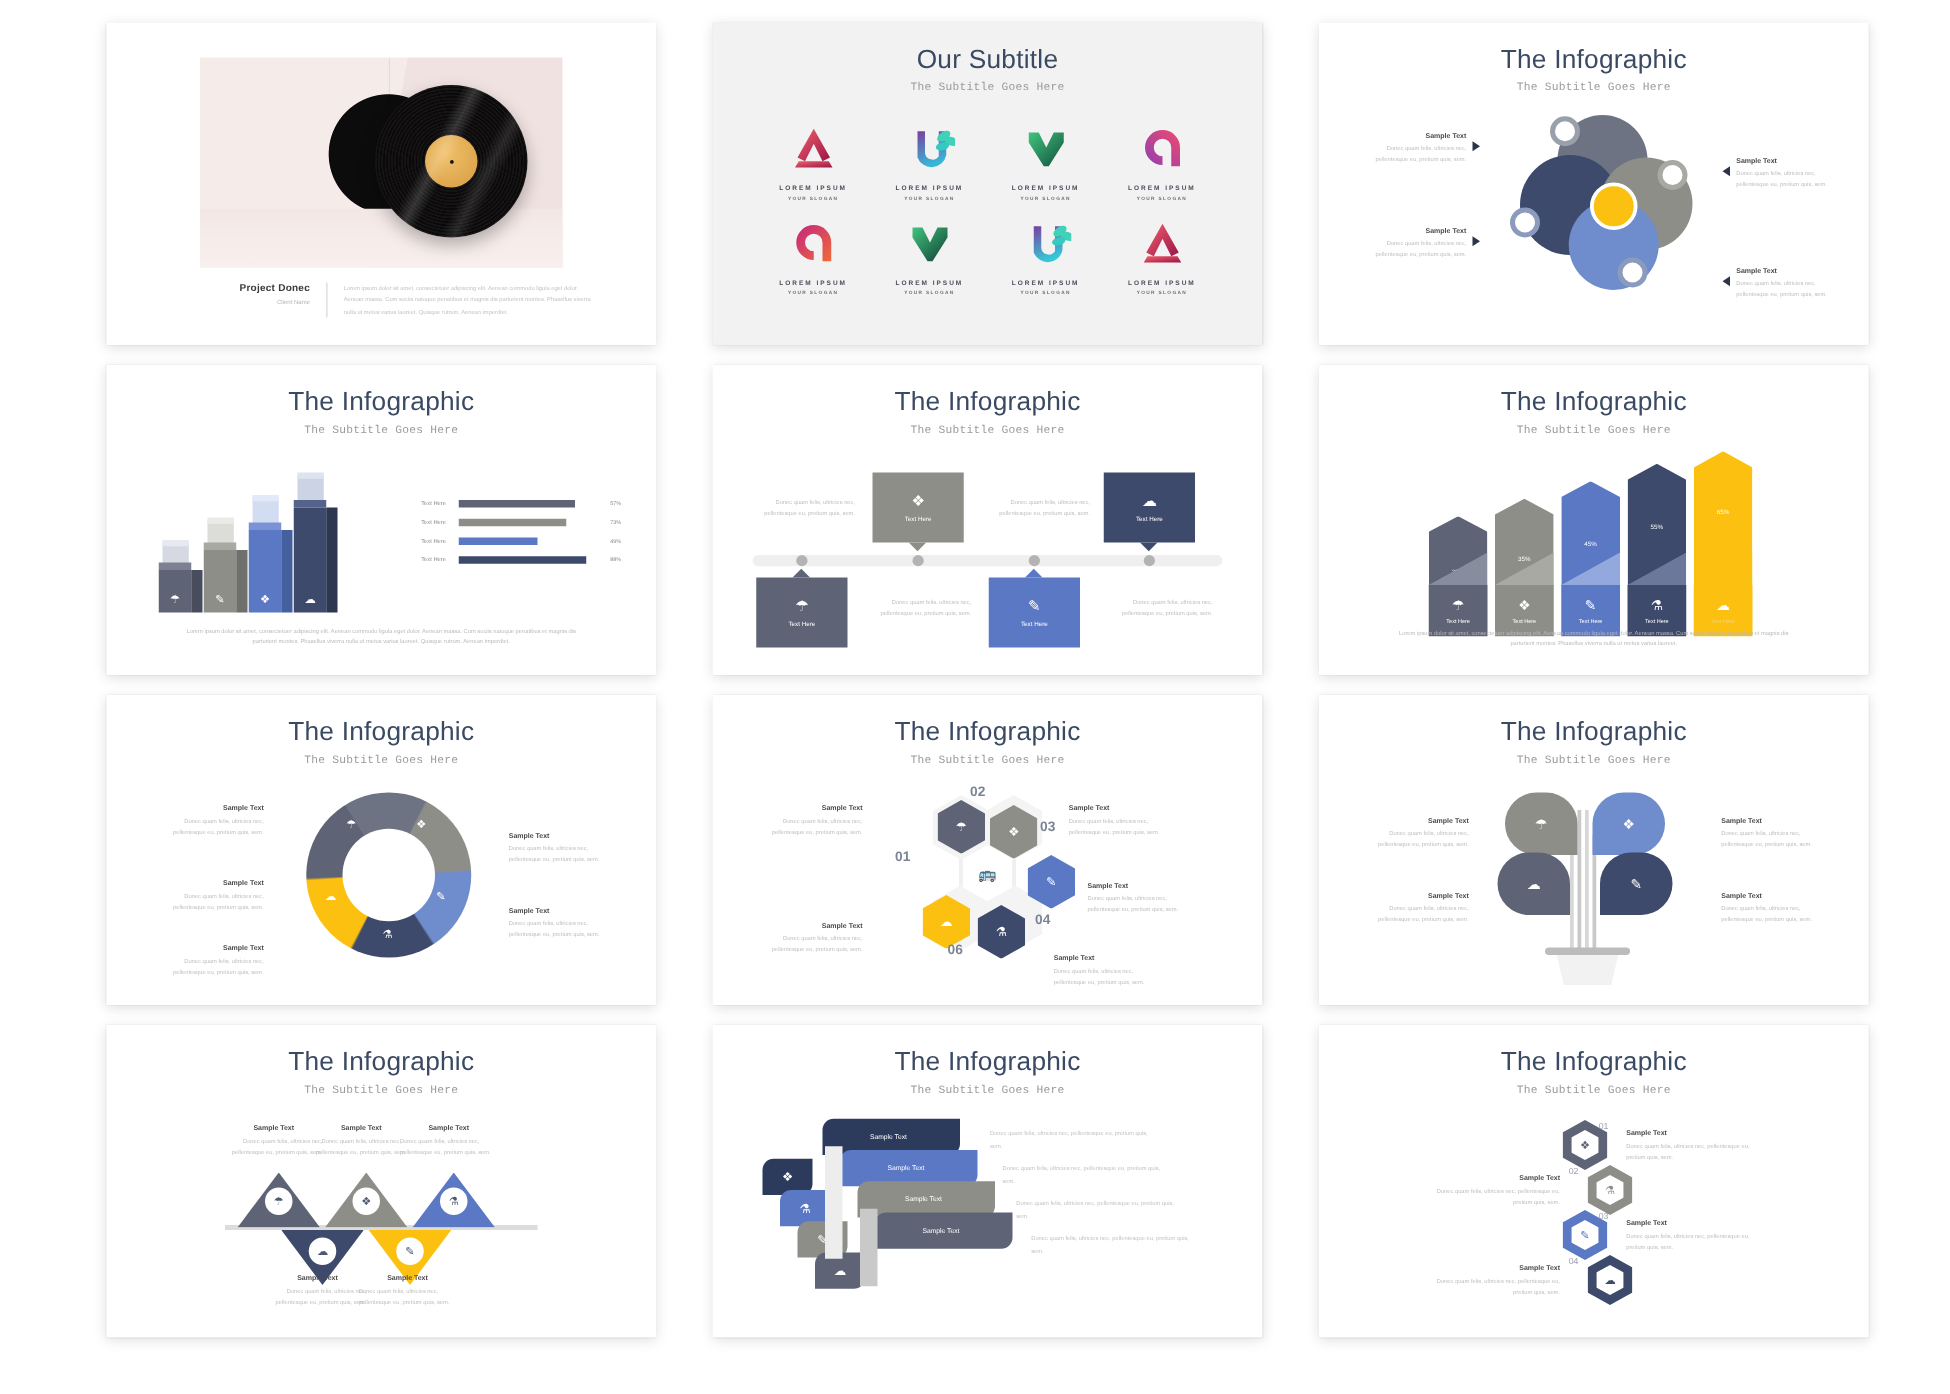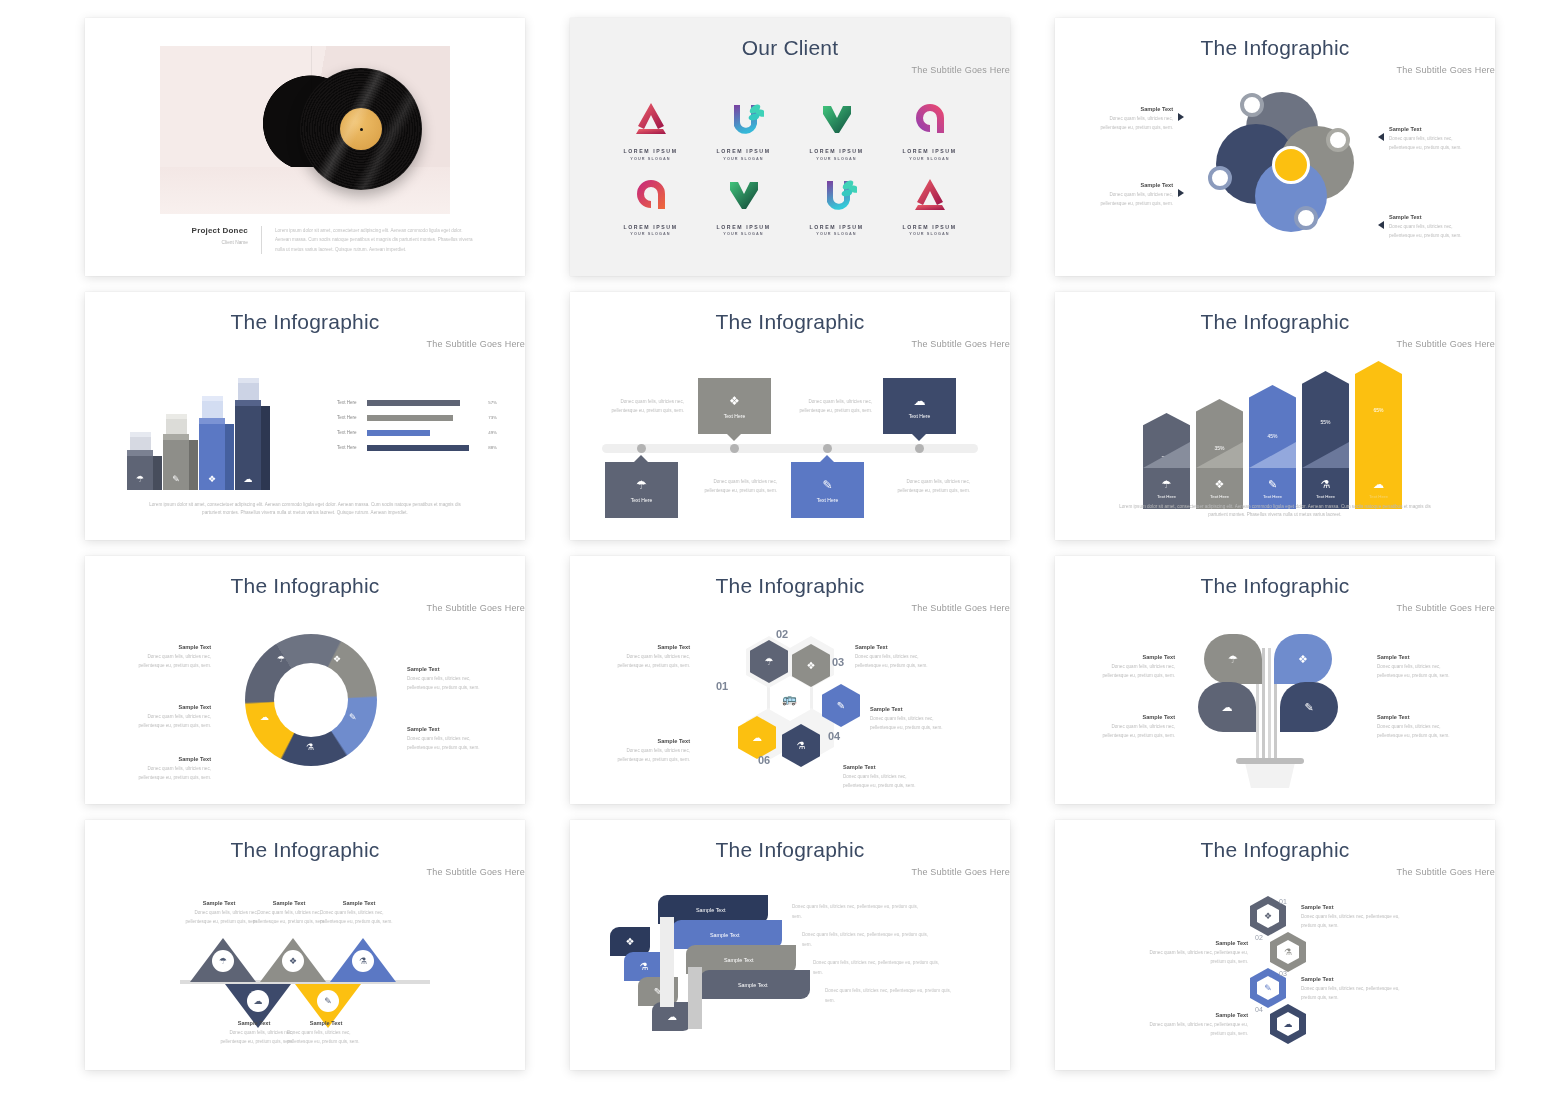--- a/index.html
+++ b/index.html
@@ -23,22 +23,22 @@
     box-shadow: 0 2px 10px rgba(0,0,0,.13), 0 0 1px rgba(0,0,0,.12);
     overflow: hidden;
   }
   .slide.grayish { background: #f2f2f2; }
   .title {
     text-align:center; color:#3b4a63;
     font-size: 21px; font-weight: 400;
     padding-top: 18px; letter-spacing: .2px;
   }
   .subtitle {
-    text-align:right; color:#9a9a9a;
-    font-size: 9px; padding-top: 5px; letter-spacing: .2px;
+    text-align:center; color:#9a9a9a;
+    font-size: 9px; padding-top: 5px; letter-spacing: .2px; font-family: Liberation Mono, monospace;
   }
   .lorem-foot {
     position:absolute; left:50%; transform:translateX(-50%);
     width: 330px; text-align:center;
     font-size:4.6px; line-height:1.9; color:#b9b9b9;
   }
   
   .stxt { font-size:5.6px; font-weight:bold; color:#4a4a4a; }
   .sbody { font-size:4.6px; line-height:1.95; color:#bdbdbd; }
   .blk { width:78px; }
@@ -209,21 +209,21 @@
       <div class="left">
         <div class="pname">Project Donec</div>
         <div class="cname">Client Name</div>
       </div>
       <div class="rule"></div>
       <div class="body">Lorem ipsum dolor sit amet, consectetuer adipiscing elit. Aenean commodo ligula eget dolor. Aenean massa. Cum sociis natoque penatibus et magnis dis parturient montes. Phasellus viverra nulla ut metus varius laoreet. Quisque rutrum. Aenean imperdiet.</div>
     </div>
   </div>
 
   <div class="slide grayish">
-    <div class="title">Our Client</div>
+    <div class="title">Our Subtitle</div>
     <div class="subtitle">The Subtitle Goes Here</div>
     <div class="clients">
       <div class="client">
         <div class="logo-mark">
           <svg width="40" height="38" viewBox="0 0 40 38">
               <defs>
                 <linearGradient id="g1" x1="0" y1="0" x2="1" y2="1">
                   <stop offset="0" stop-color="#f0616b"></stop>
                   <stop offset="1" stop-color="#9c1447"></stop>
                 </linearGradient>

